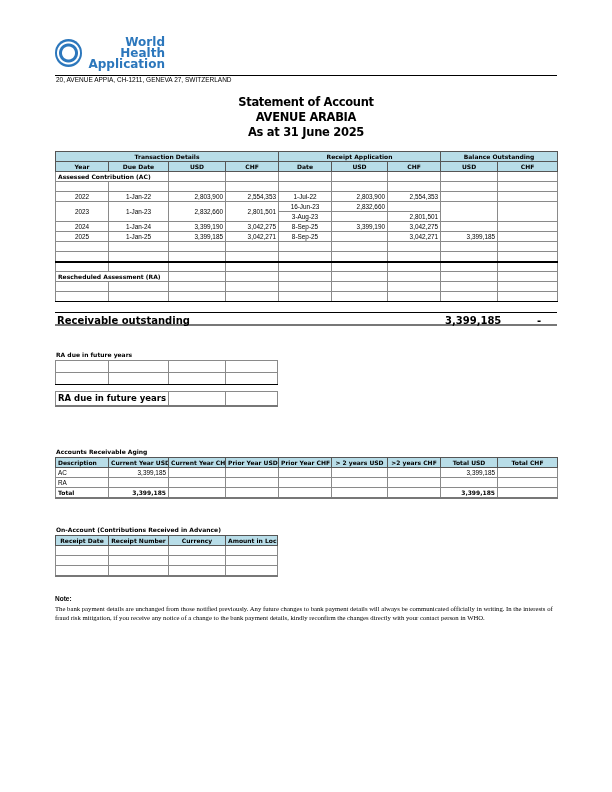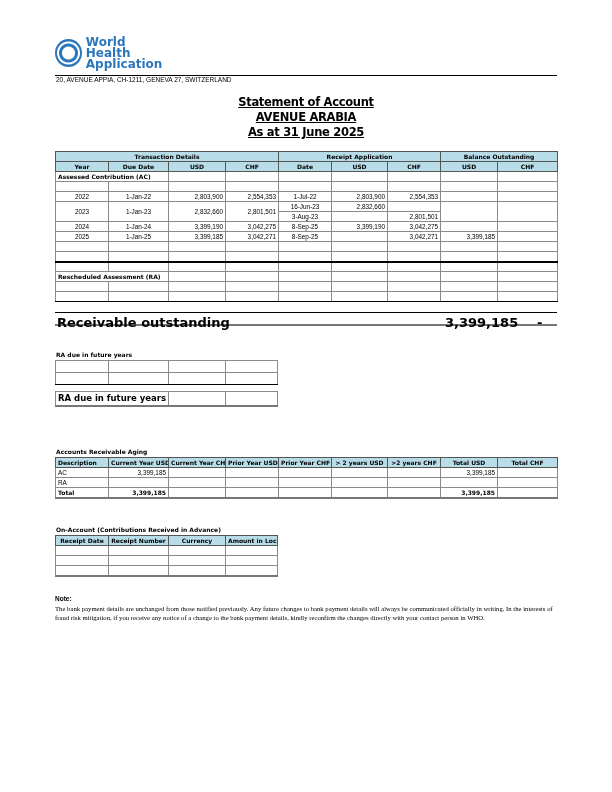--- a/index.html
+++ b/index.html
@@ -3,37 +3,37 @@
 <meta charset="utf-8">
 <style>
   * { box-sizing: border-box; margin: 0; padding: 0; }
   html, body { width: 612px; height: 792px; background: #fff; }
   body { position: relative; font-family: "Liberation Sans", sans-serif; color: #000; overflow: hidden; }
   .abs { position: absolute; }
 
   
   .logo { left: 55px; top: 38px; width: 110px; height: 30px; display: flex; align-items: center; gap: 4px; }
   .globe { width: 30px; height: 28px; border-radius: 50%; background: radial-gradient(circle at 50% 50%, #fff 0 6px, #2c77bc 7px 9px, #fff 10px 11px, #2c77bc 12px); }
-  .logo-text { color: #2c77bc; font-weight: bold; font-size: 12px; line-height: 11px; font-family: "DejaVu Sans", sans-serif; }
+  .logo-text { color: #2c77bc; font-weight: bold; font-size: 12px; line-height: 11px; font-family: "DejaVu Sans", sans-serif; text-align: right; }
   .addr-line { left: 55px; top: 75px; width: 502px; border-top: 1px solid #000; }
   .addr { left: 56px; top: 76px; font-size: 6.5px; font-family: "Liberation Sans", sans-serif; }
 
-  .title { left: 0; width: 612px; text-align: center; font-weight: bold; font-size: 11.5px; font-family: "DejaVu Sans", sans-serif; letter-spacing: -0.3px; text-decoration: underline; }
+  .title { left: 0; width: 612px; text-align: center; font-weight: bold; font-size: 11.5px; font-family: "DejaVu Sans", sans-serif; letter-spacing: -0.3px; }
 
   
   table { border-collapse: collapse; position: absolute; font-size: 6.4px; table-layout: fixed; }
   td, th { border: 1px solid #8a8a8a; height: 10px; padding: 0 2px; white-space: nowrap; overflow: hidden; }
   th { background: #b8dde8; font-weight: bold; font-family: "DejaVu Sans", sans-serif; font-size: 6px; text-align: center; border-color: #555; }
   .num { text-align: right; }
   .ctr { text-align: center; }
   .lbl { font-weight: bold; font-family: "DejaVu Sans", sans-serif; font-size: 6px; }
   .thick-top td { border-top: 2.5px solid #000; }
   .thick-bottom td { border-bottom: 1.5px solid #000; }
 
-  .recv { left: 55px; top: 312px; width: 502px; height: 14px; border-top: 1px solid #000; border-bottom: 2px solid #777; font-weight: bold; font-size: 13px; font-family: "DejaVu Sans", sans-serif; }
+  .recv { left: 55px; top: 312px; width: 502px; height: 14px; border-top: 1px solid #000; border-bottom: 2px solid #777; font-weight: bold; font-size: 10px; font-family: "DejaVu Sans", sans-serif; }
   .recv span { position: absolute; top: 2px; }
 
   .small-lbl { font-weight: bold; font-size: 6px; font-family: "DejaVu Sans", sans-serif; }
 
   .note { left: 55px; top: 594px; width: 505px; font-family: "Liberation Serif", serif; font-size: 6.7px; line-height: 9.5px; }
   .note b { font-family: "Liberation Sans", sans-serif; font-size: 6.5px; }
 </style>
 </head>
 <body>
 

